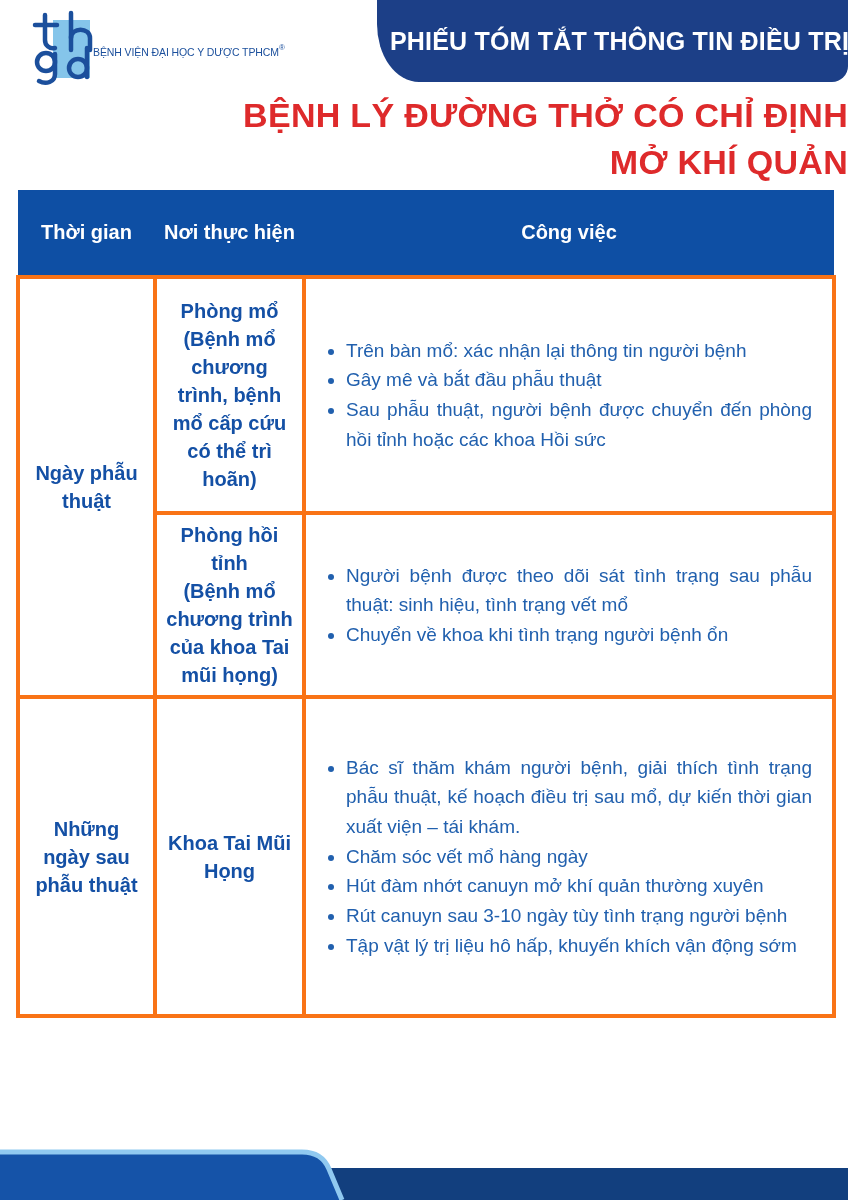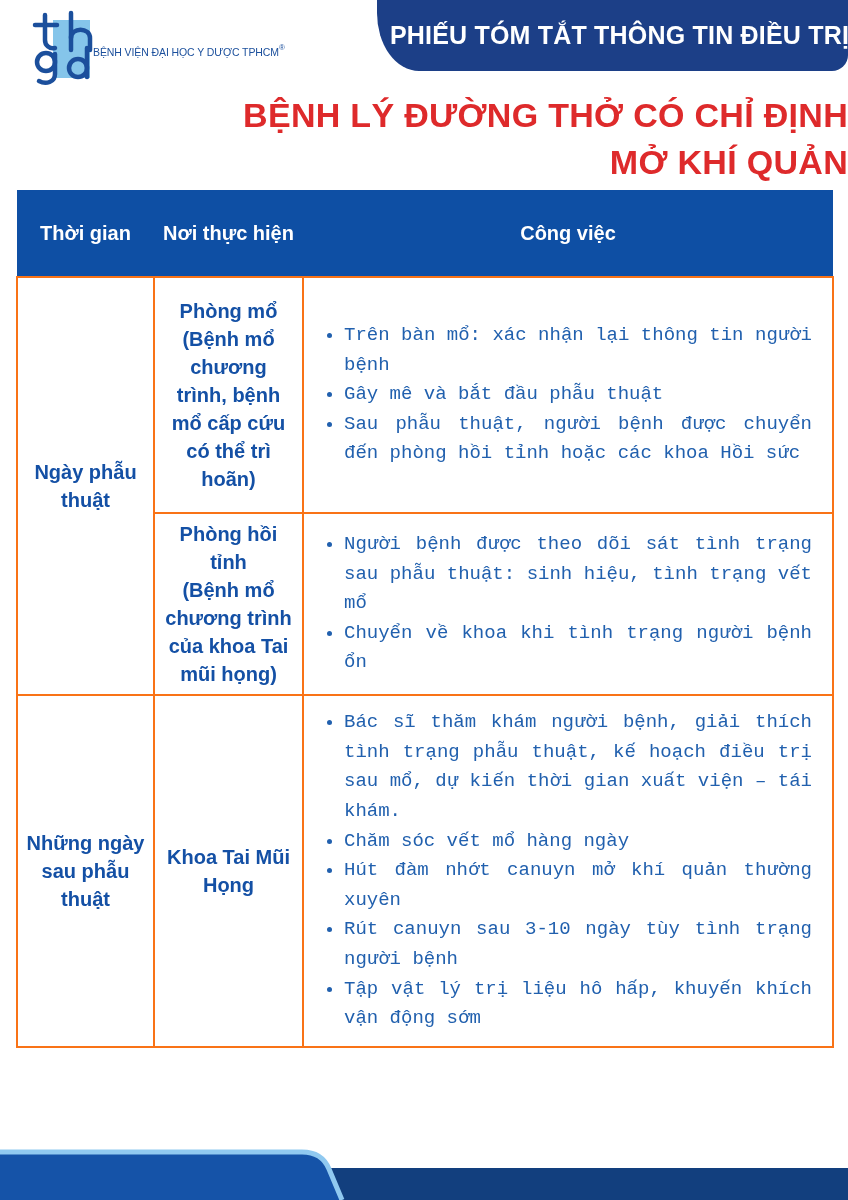--- a/index.html
+++ b/index.html
@@ -16,21 +16,21 @@
   .logo{position:absolute;left:28px;top:10px;width:72px;height:78px;}
   .hospital-name{
     position:absolute;left:93px;top:43px;
     font-size:10.5px;font-weight:400;color:#1B4F9C;
     letter-spacing:-0.1px;white-space:nowrap;
   }
   .hospital-name sup{font-size:8px;vertical-align:6px;}
 
   
   .banner{
-    position:absolute;left:377px;right:0;top:0;height:71px;
+    position:absolute;left:377px;right:0;top:0;height:82px;
     background:#1C3F87;
     border-bottom-left-radius:42px 58px;
     border-bottom-right-radius:16px;
     display:flex;align-items:center;justify-content:center;
     padding-left:14px;box-sizing:border-box;
   }
   .banner-title{
     color:#ffffff;font-size:25px;font-weight:800;letter-spacing:0.2px;
     white-space:nowrap;
   }
@@ -48,35 +48,34 @@
     position:absolute;left:16px;top:190px;width:816px;
     border-collapse:collapse;table-layout:fixed;
   }
   .schedule th{
     background:#0E4FA4;color:#ffffff;
     font-size:20px;font-weight:700;line-height:1.35;
     height:87px;vertical-align:middle;text-align:center;
     border:0;padding:2px 4px;box-sizing:border-box;
   }
   .schedule td{
-    border:2px solid #f97316;
+    border:4px solid #f97316;
     vertical-align:middle;
     box-sizing:border-box;
   }
   .cell-label{
     text-align:center;color:#1450A5;
     font-size:20px;font-weight:700;line-height:1.4;
     padding:6px 8px;
   }
   .tasks-cell{padding:12px 20px 12px 12px;}
   .tasks-cell ul{margin:0;padding-left:28px;}
   .tasks-cell li{
     color:#2160AE;font-size:19px;line-height:1.56;
     text-align:justify;
-    font-family:Liberation Mono, monospace;
   }
   .tasks-cell li::marker{color:#2160AE;}
   .row-a{height:236px;}
   .row-b{height:176px;}
   .row-c{height:319px;}
 
   
   .footer-strip{
     position:absolute;left:0;right:0;bottom:0;height:32px;
     background:#123F7E;

